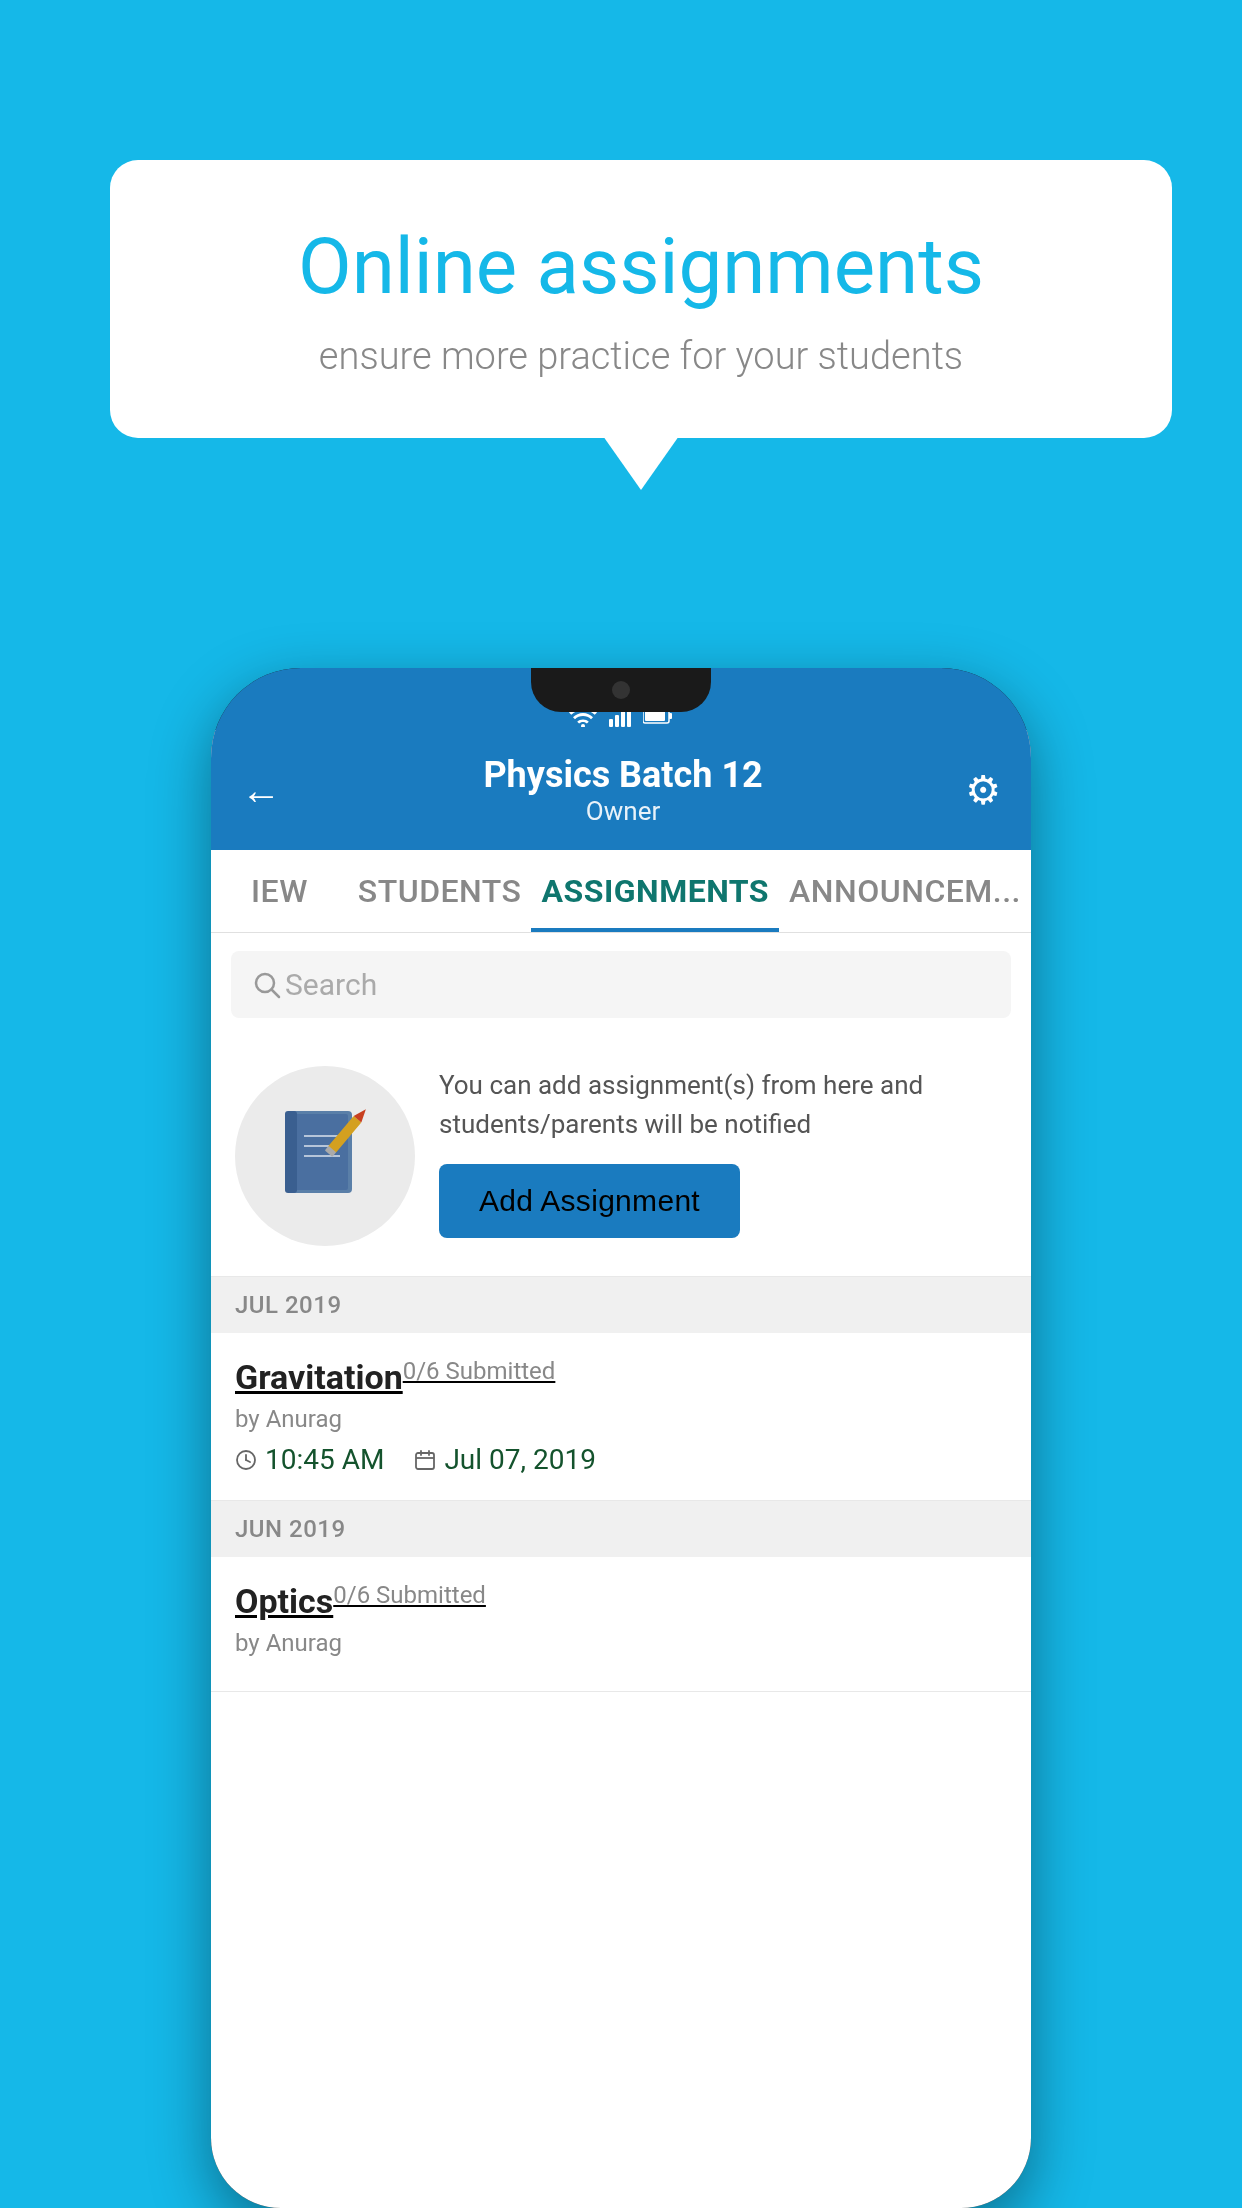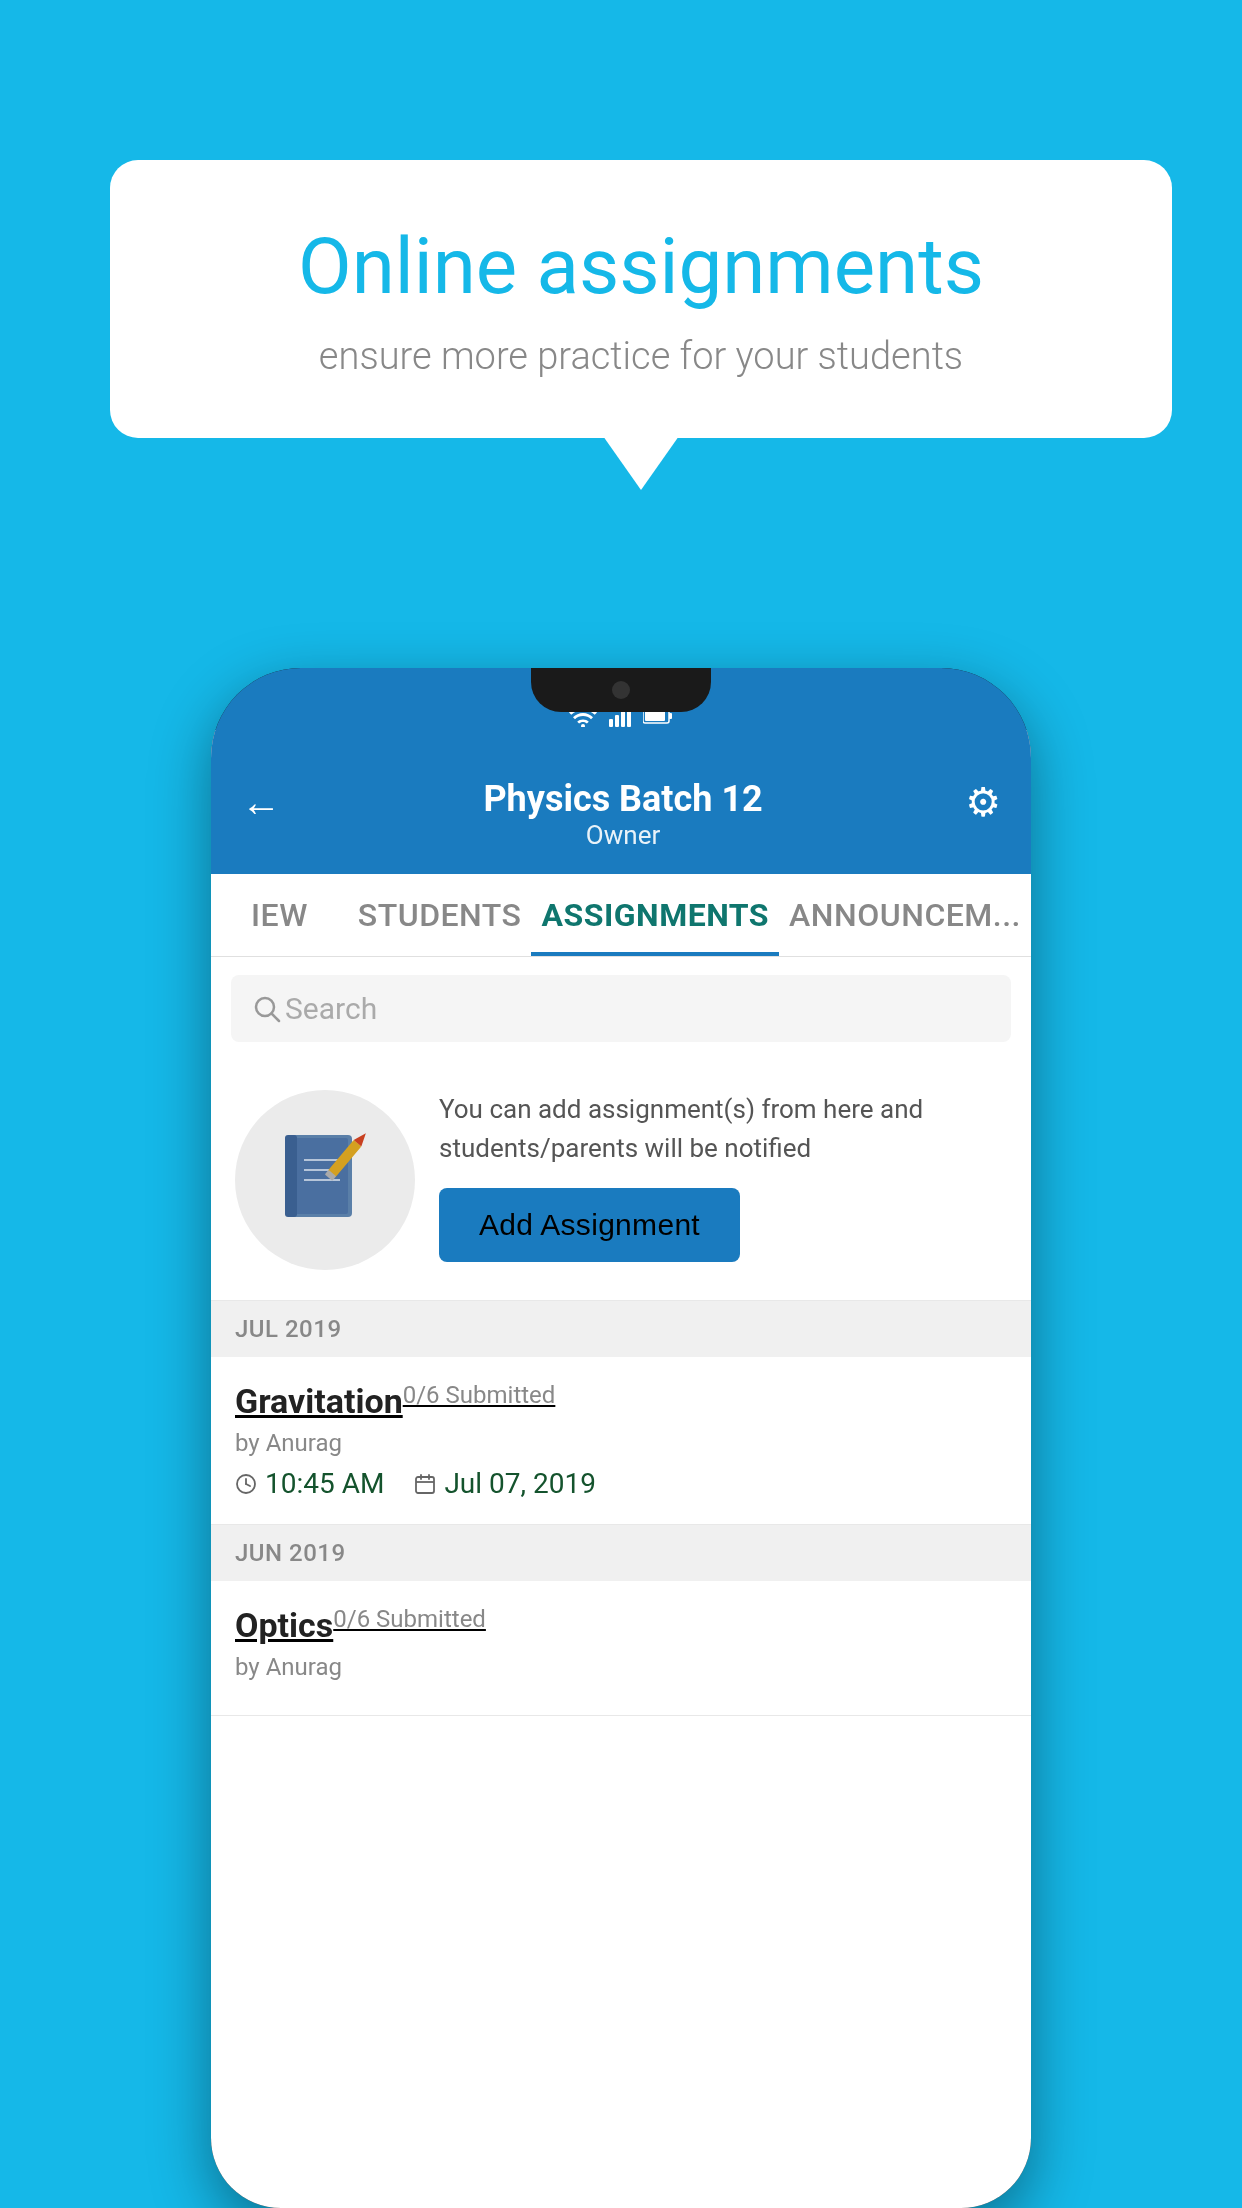--- a/index.html
+++ b/index.html
@@ -141,21 +141,20 @@
     }
 
     .back-arrow {
       color: white;
       font-size: 40px;
       cursor: pointer;
     }
 
     .header-center {
       text-align: center;
-      margin-top: 24px;
     }
 
     .header-title {
       color: white;
       font-size: 36px;
       font-weight: 700;
     }
 
     .header-subtitle {
       color: rgba(255,255,255,0.9);

